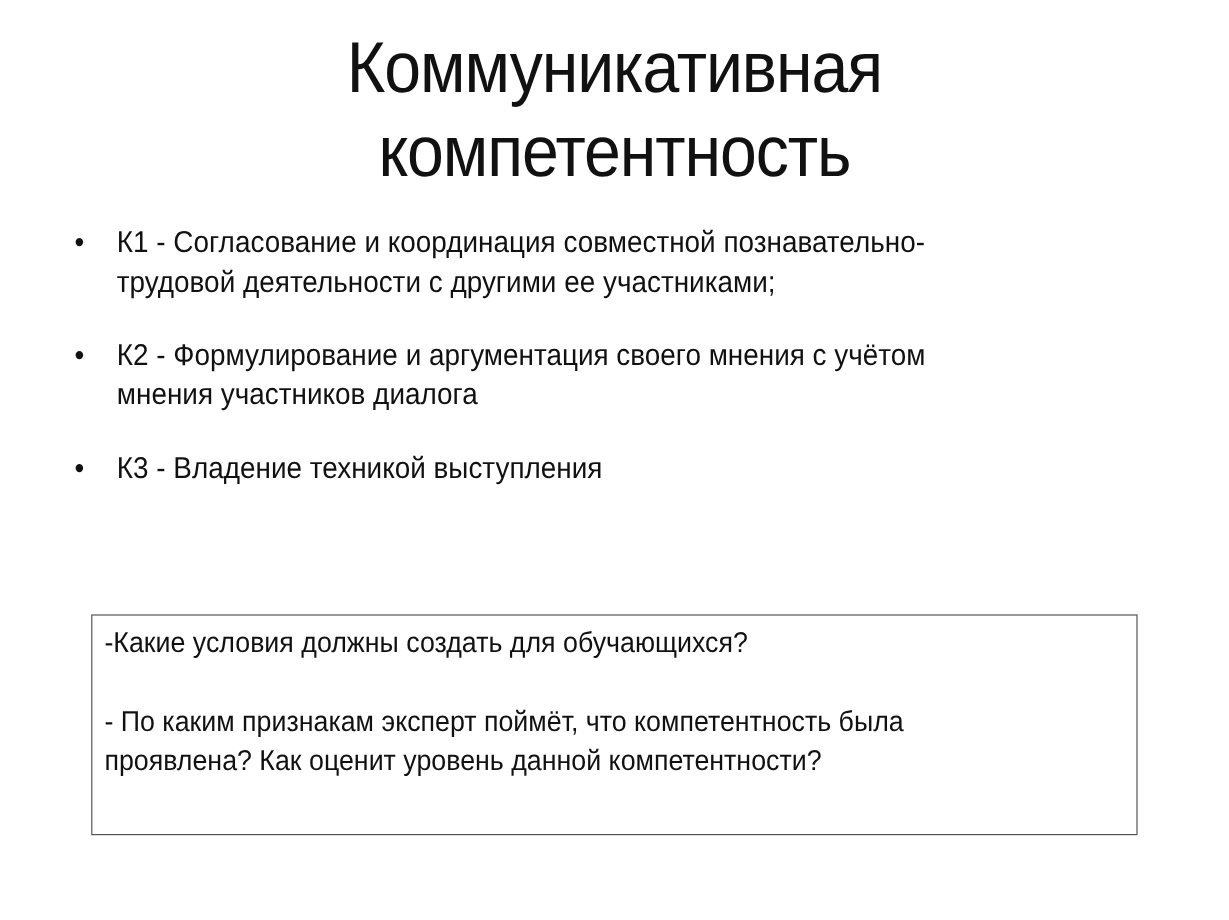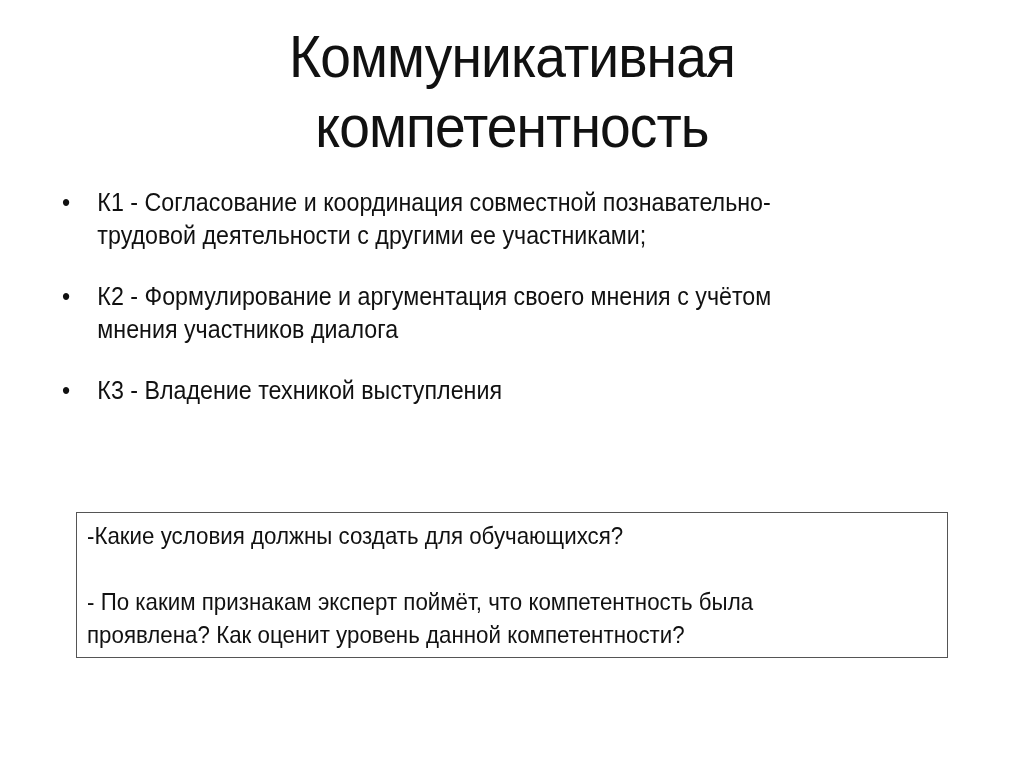--- a/index.html
+++ b/index.html
@@ -10,21 +10,21 @@
     .title {
       position: absolute; left: 0; top: 22px; width: 1024px; text-align: center;
       font-size: 60px; line-height: 70px; letter-spacing: -1px; transform: scaleX(0.92);
     }
     .title div { margin: 0; }
     .bullets { position: absolute; left: 62px; top: 186px; width: 900px; }
     .bullet { position: relative; padding-left: 38px; font-size: 25px; line-height: 33px;
       margin-bottom: 28px; transform-origin: left top; transform: scaleX(0.93); width: 960px; }
     .bullet .dot { position: absolute; left: 0; top: 0; }
     .qbox {
-      position: absolute; left: 76px; top: 512px; width: 872px; height: 146px;
+      position: absolute; left: 76px; top: 512px; width: 872px; height: 184px;
       border: 1.5px solid #555; box-sizing: border-box; padding: 6px 10px;
     }
     .qbox p { margin: 0; font-size: 24px; line-height: 33px; transform-origin: left top;
       transform: scaleX(0.93); width: 930px; }
     .qbox .gap { height: 33px; }
   </style>
 </head>
 <body>
 
 <div class="title">

